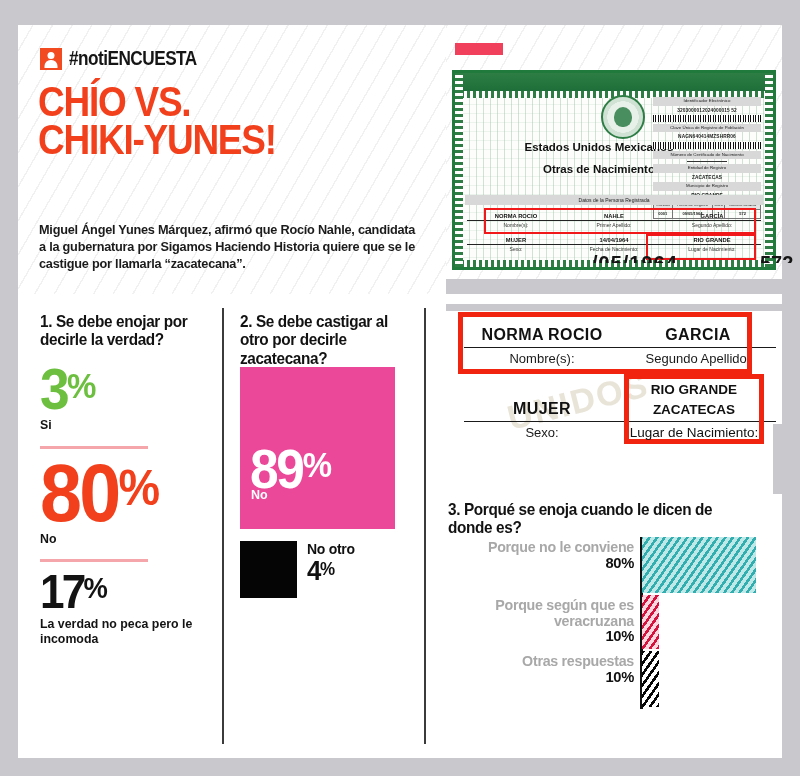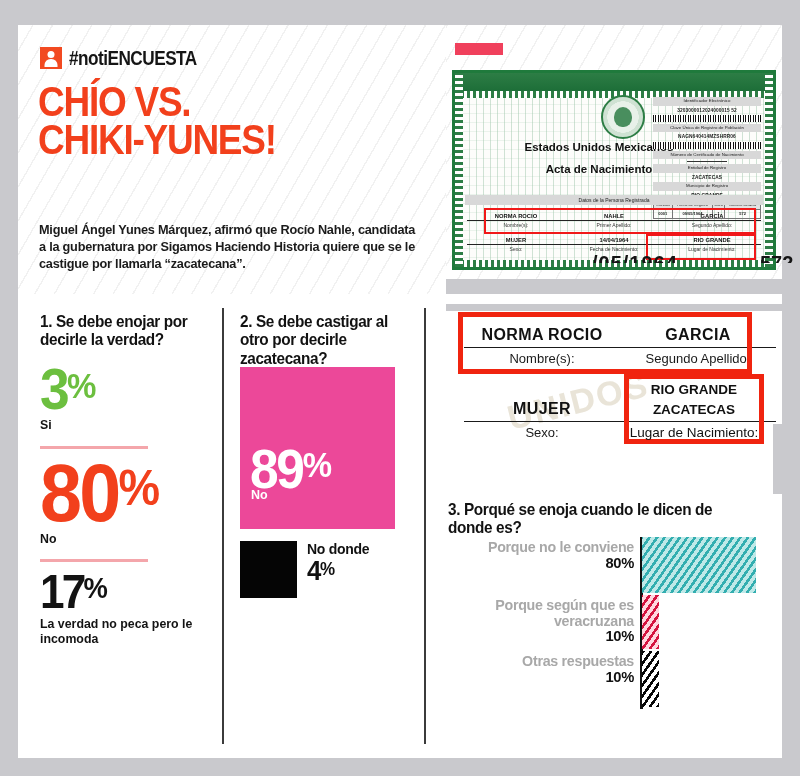--- a/index.html
+++ b/index.html
@@ -36,21 +36,21 @@
   }
   #lowerPanel {
     position:absolute; left:18px; top:294px;
     width:764px; height:464px;
     background:#ffffff;
   }
 
   
   #logoRow {
     position:absolute; left:22px; top:22px;
-    display:flex; gap:7px;
+    display:flex; align-items:center; gap:7px;
   }
   #logoMark {
     width:22px; height:22px; background:#f24a21;
     position:relative; flex:0 0 auto;
   }
   #logoMark .head {
     position:absolute; left:50%; top:4px;
     transform:translateX(-50%);
     width:7px; height:7px; border-radius:50%;
     background:#ffffff;
@@ -361,21 +361,21 @@
     <div class="guilloche"></div>
     <div class="greenband"></div>
     <div class="edgedeco edge-t"></div>
     <div class="edgedeco edge-b"></div>
     <div class="edgedeco edge-l"></div>
     <div class="edgedeco edge-r"></div>
 
     <div id="certSeal"></div>
 
     <div id="certTitle1">Estados Unidos Mexicanos</div>
-    <div id="certTitle2">Acta de Nacimiento</div>
+    <div id="certTitle2">Otras de Nacimiento</div>
 
     <div id="certRight">
       <div class="lbl">Identificador Electrónico</div>
       <div class="val">3203000012024000015 52</div>
       <div class="barcode"></div>
       <div class="lbl">Clave Única de Registro de Población</div>
       <div class="val">NAGN640414MZSHRR06</div>
       <div class="barcode"></div>
       <div class="lbl">Número de Certificado de Nacimiento</div>
       <div class="dash"></div>
@@ -463,21 +463,21 @@
       <div class="qtitle">2. Se debe castigar al otro por decirle zacatecana?</div>
 
       <div class="redbig">
         <div class="num"><span>89</span><span class="pct">%</span></div>
         <div class="lab">No</div>
       </div>
 
       <div class="nodice">
         <div class="swatch"></div>
         <div class="ndtext">
-          <div class="t1">No donde</div>
+          <div class="t1">No otro</div>
           <div class="t2"><span>4</span><span class="pct">%</span></div>
         </div>
       </div>
     </div>
 
     <div id="certZoom">
       <div class="graybar"></div>
       <div class="wm">UNIDOS</div>
 
       <div class="zrow" id="zr1">

